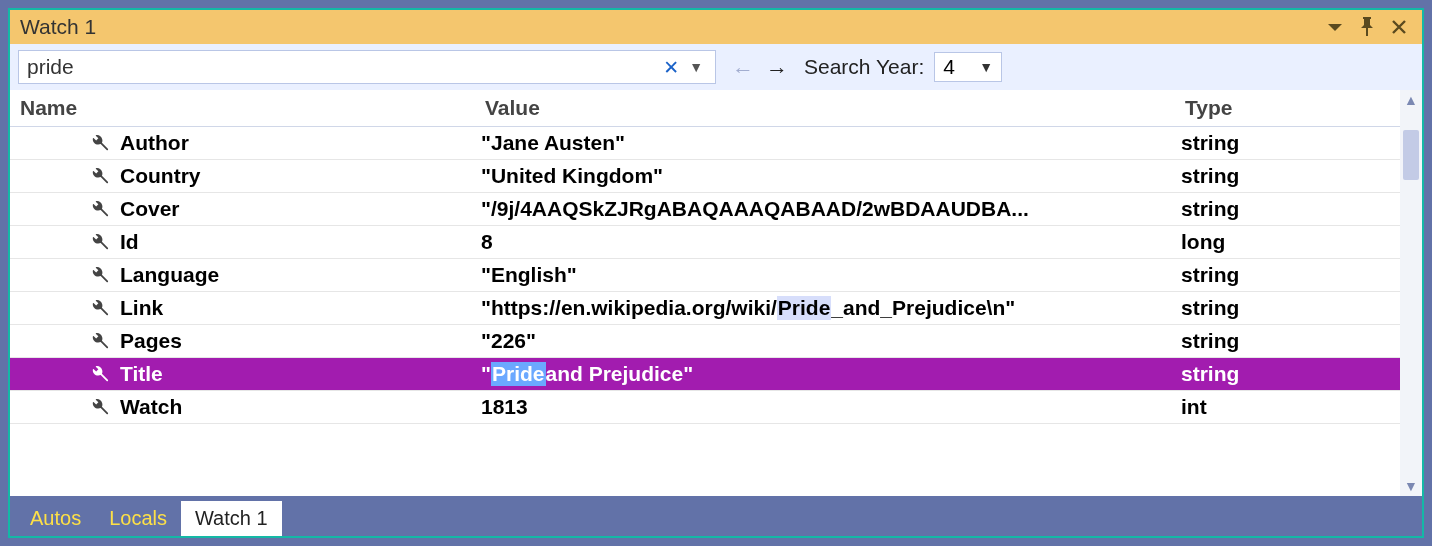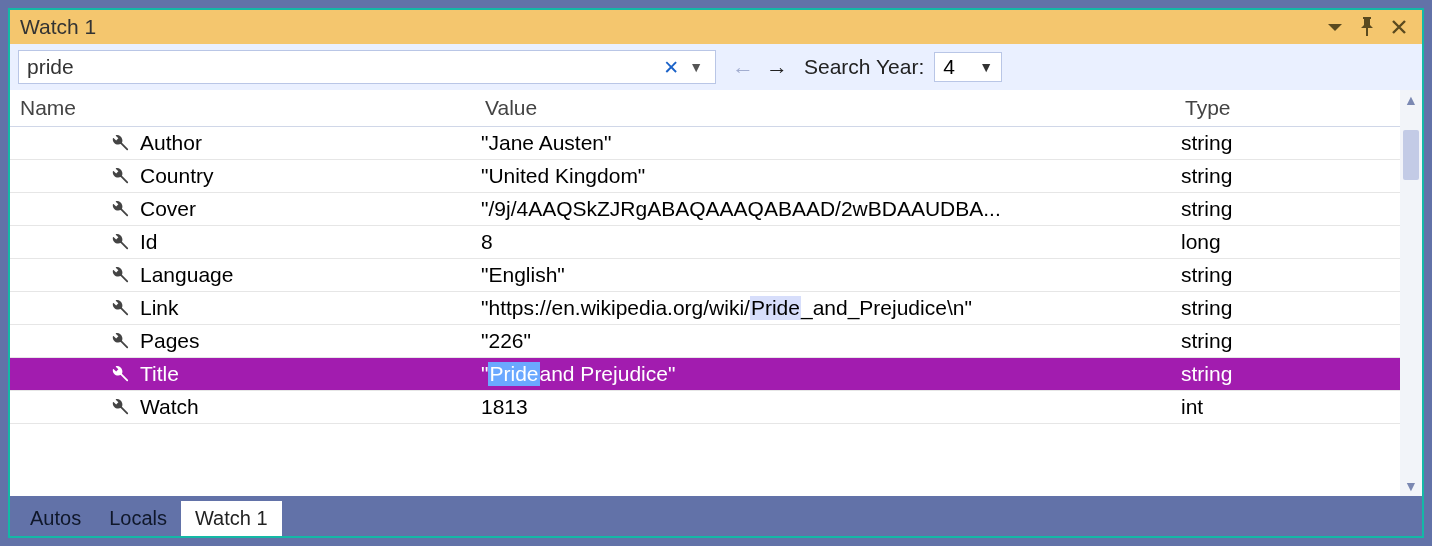--- a/index.html
+++ b/index.html
@@ -24,40 +24,40 @@
   .depth-label { color: #222; }
   .depth-select { display: flex; align-items: center; border: 1px solid #b9c6e6; background: #fff; padding: 2px 8px; gap: 12px; cursor: pointer; }
   .depth-select .val { min-width: 24px; }
   .depth-select .dd { font-size: 14px; color: #333; }
   
   .grid { flex: 1; display: flex; background: #fff; overflow: hidden; }
   .grid-main { flex: 1; display: flex; flex-direction: column; }
   .grid-header, .grid-row { display: flex; align-items: stretch; border-bottom: 1px solid #e6e6e6; }
   .grid-header { border-bottom: 1px solid #d0d7e8; }
   .grid-header .cell { padding: 6px 10px; color: #444; }
-  .cell { display: flex; align-items: center; }
+  .cell { display: flex; align-items: center; font-weight: bold; }
   .col-name { flex: 0 0 465px; padding-left: 20px; }
   .col-value { flex: 1; }
   .col-type { flex: 0 0 225px; margin-left: 44px; }
   .grid-row .cell { padding: 4px 6px; }
-  .grid-row .col-name { padding-left: 98px; gap: 10px; }
+  .grid-row .col-name { padding-left: 78px; gap: 10px; }
   .wrench { color: #444; display: inline-flex; }
   .grid-row.selected { background: #a21caf; color: #fff; }
   .grid-row.selected .wrench svg path { fill: #fff; }
   .hl { background: #d7defb; padding: 0 1px; }
   .grid-row.selected .hl { background: #6ba8ff; color: #fff; }
   
   .scrollbar { flex: 0 0 22px; background: #f2f4f9; position: relative; }
   .scrollbar .tri { position: absolute; left: 0; right: 0; text-align: center; color: #7b88b2; font-size: 14px; cursor: pointer; }
   .scrollbar .tri.up { top: 2px; }
   .scrollbar .tri.down { bottom: 2px; }
   .scrollbar .thumb { position: absolute; left: 3px; right: 3px; top: 40px; height: 50px; background: #c3cbe6; border-radius: 2px; cursor: pointer; }
   
   .bottom-tabs { display: flex; align-items: flex-end; padding: 0 6px; background: #6272a8; height: 40px; }
-  .tab { padding: 6px 14px; color: #0f172a; cursor: pointer; font-size: 20px; }
+  .tab { padding: 6px 14px; color: #fde047; cursor: pointer; font-size: 20px; }
   .tab.active { background: #fff; color: #222; }
   
   .wrench svg { width: 22px; height: 22px; }
 </style>
 </head>
 <body>
 
 <div class="panel">
 
   <div class="titlebar">

